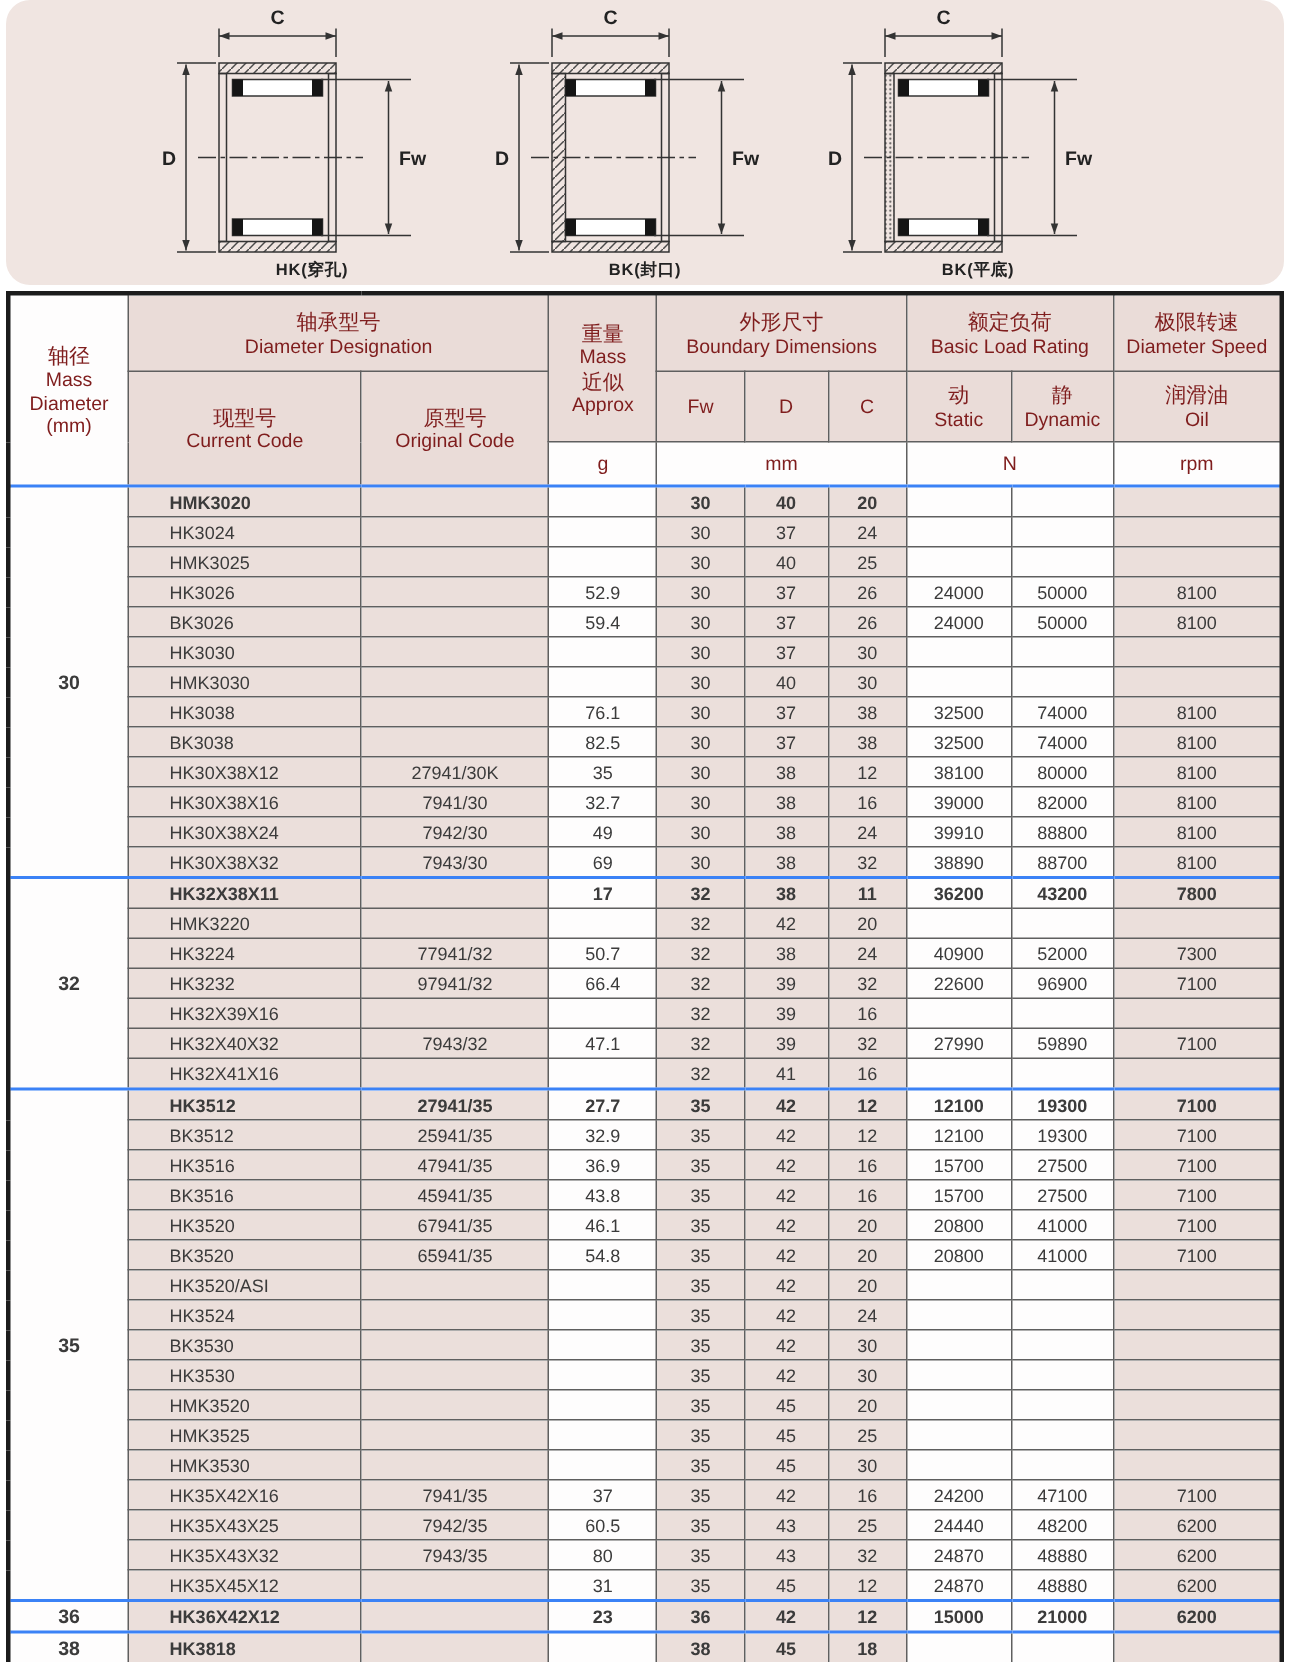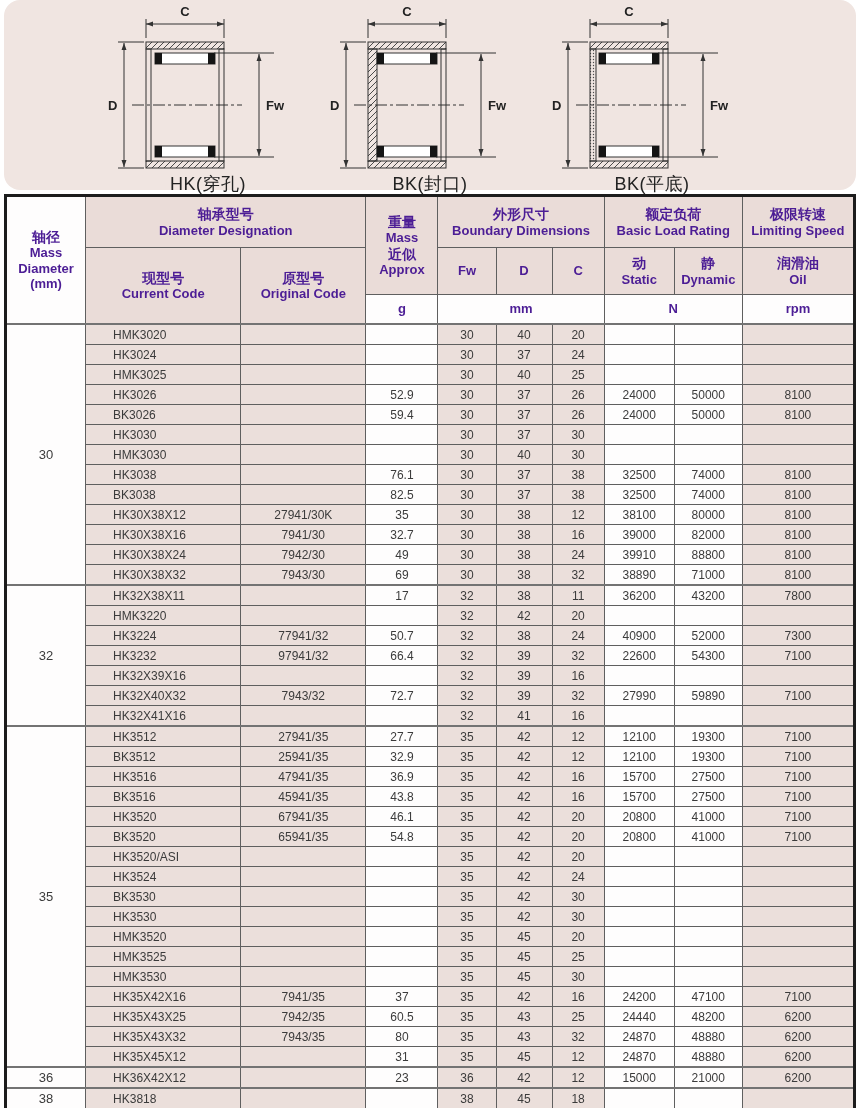--- a/index.html
+++ b/index.html
@@ -13,51 +13,51 @@
   
   .top-panel{
     margin:0 4px;width:852px;height:190px;
     background:#f0e5e1;border-radius:16px;
     display:flex;justify-content:center;align-items:flex-start;gap:18px;
     box-sizing:border-box;padding-top:4px;
   }
   .diagram{width:204px;display:flex;flex-direction:column;align-items:center;}
   .diagram svg{display:block;}
   .diagram-label{
-    font-size:18px;font-weight:normal;color:#222;margin-top:-4px;
+    font-size:11px;font-weight:bold;color:#222;margin-top:-4px;
     letter-spacing:0.5px;
   }
   
   .table-wrap{margin:4px 4px 0 4px;}
   table.spec-table{
     border-collapse:collapse;table-layout:fixed;width:852px;
     border:3px solid #1c1c1c;
   }
   .spec-table th,.spec-table td{
     border:1px solid #5f5f5f;
     text-align:center;vertical-align:middle;
     overflow:hidden;white-space:nowrap;
   }
   .spec-table thead th{
-    background:#eadcd8;font-weight:bold;color:#4c1d95;
+    background:#eadcd8;font-weight:normal;color:#7f1d1d;
     font-size:13px;line-height:1.18;padding:2px 0;
   }
   .spec-table thead th .zh{font-size:14px;}
   .spec-table thead th.white-bg{background:#fefdfd;}
   .hrowA th{height:46px;}
   .hrowB th{height:42px;}
   .hrowC th{height:24px;font-size:13px;}
   .spec-table tbody td{
     height:19px;font-size:12px;color:#3b3b3b;background:#fefdfd;
     padding:0 2px;
   }
   .spec-table tbody td.pink{background:#ebdfdb;}
   .spec-table tbody td.col-shaft{font-size:13px;background:#fefdfd;}
   .spec-table tbody td.col-current{text-align:left;padding-left:27px;}
-  .spec-table tbody tr.group-start>td{border-top:2px solid #737373;}
+  .spec-table tbody tr.group-start>td{border-top:2px solid #3b82f6;font-weight:bold;}
 </style>
 </head>
 <body>
 
 <div class="page">
 
   <div class="top-panel">
     <div class="diagram">
       <div class="svg-holder">
           <svg width="204" height="172" viewBox="0 0 204 172">
@@ -227,21 +227,21 @@
           <th colspan="3">
             <div class="zh">外形尺寸</div>
             <div>Boundary Dimensions</div>
           </th>
           <th colspan="2">
             <div class="zh">额定负荷</div>
             <div>Basic Load Rating</div>
           </th>
           <th>
             <div class="zh">极限转速</div>
-            <div>Limiting Speed</div>
+            <div>Diameter Speed</div>
           </th>
         </tr>
         <tr class="hrowB">
           <th rowspan="2">
             <div class="zh">现型号</div>
             <div>Current Code</div>
           </th>
           <th rowspan="2">
             <div class="zh">原型号</div>
             <div>Original Code</div>
@@ -404,21 +404,21 @@
             <td class="col-oil pink">8100</td>
           </tr>
           <tr>
             <td class="col-current pink">HK30X38X32</td>
             <td class="col-original pink">7943/30</td>
             <td class="col-mass">69</td>
             <td class="col-fw pink">30</td>
             <td class="col-d pink">38</td>
             <td class="col-c pink">32</td>
             <td class="col-dyn">38890</td>
-            <td class="col-stat">71000</td>
+            <td class="col-stat">88700</td>
             <td class="col-oil pink">8100</td>
           </tr>
           <tr class="group-start">
             <td class="col-shaft" rowspan="7">32</td>
             <td class="col-current pink">HK32X38X11</td>
             <td class="col-original pink"></td>
             <td class="col-mass">17</td>
             <td class="col-fw pink">32</td>
             <td class="col-d pink">38</td>
             <td class="col-c pink">11</td>
@@ -449,38 +449,38 @@
             <td class="col-oil pink">7300</td>
           </tr>
           <tr>
             <td class="col-current pink">HK3232</td>
             <td class="col-original pink">97941/32</td>
             <td class="col-mass">66.4</td>
             <td class="col-fw pink">32</td>
             <td class="col-d pink">39</td>
             <td class="col-c pink">32</td>
             <td class="col-dyn">22600</td>
-            <td class="col-stat">54300</td>
+            <td class="col-stat">96900</td>
             <td class="col-oil pink">7100</td>
           </tr>
           <tr>
             <td class="col-current pink">HK32X39X16</td>
             <td class="col-original pink"></td>
             <td class="col-mass"></td>
             <td class="col-fw pink">32</td>
             <td class="col-d pink">39</td>
             <td class="col-c pink">16</td>
             <td class="col-dyn"></td>
             <td class="col-stat"></td>
             <td class="col-oil pink"></td>
           </tr>
           <tr>
             <td class="col-current pink">HK32X40X32</td>
             <td class="col-original pink">7943/32</td>
-            <td class="col-mass">72.7</td>
+            <td class="col-mass">47.1</td>
             <td class="col-fw pink">32</td>
             <td class="col-d pink">39</td>
             <td class="col-c pink">32</td>
             <td class="col-dyn">27990</td>
             <td class="col-stat">59890</td>
             <td class="col-oil pink">7100</td>
           </tr>
           <tr>
             <td class="col-current pink">HK32X41X16</td>
             <td class="col-original pink"></td>

